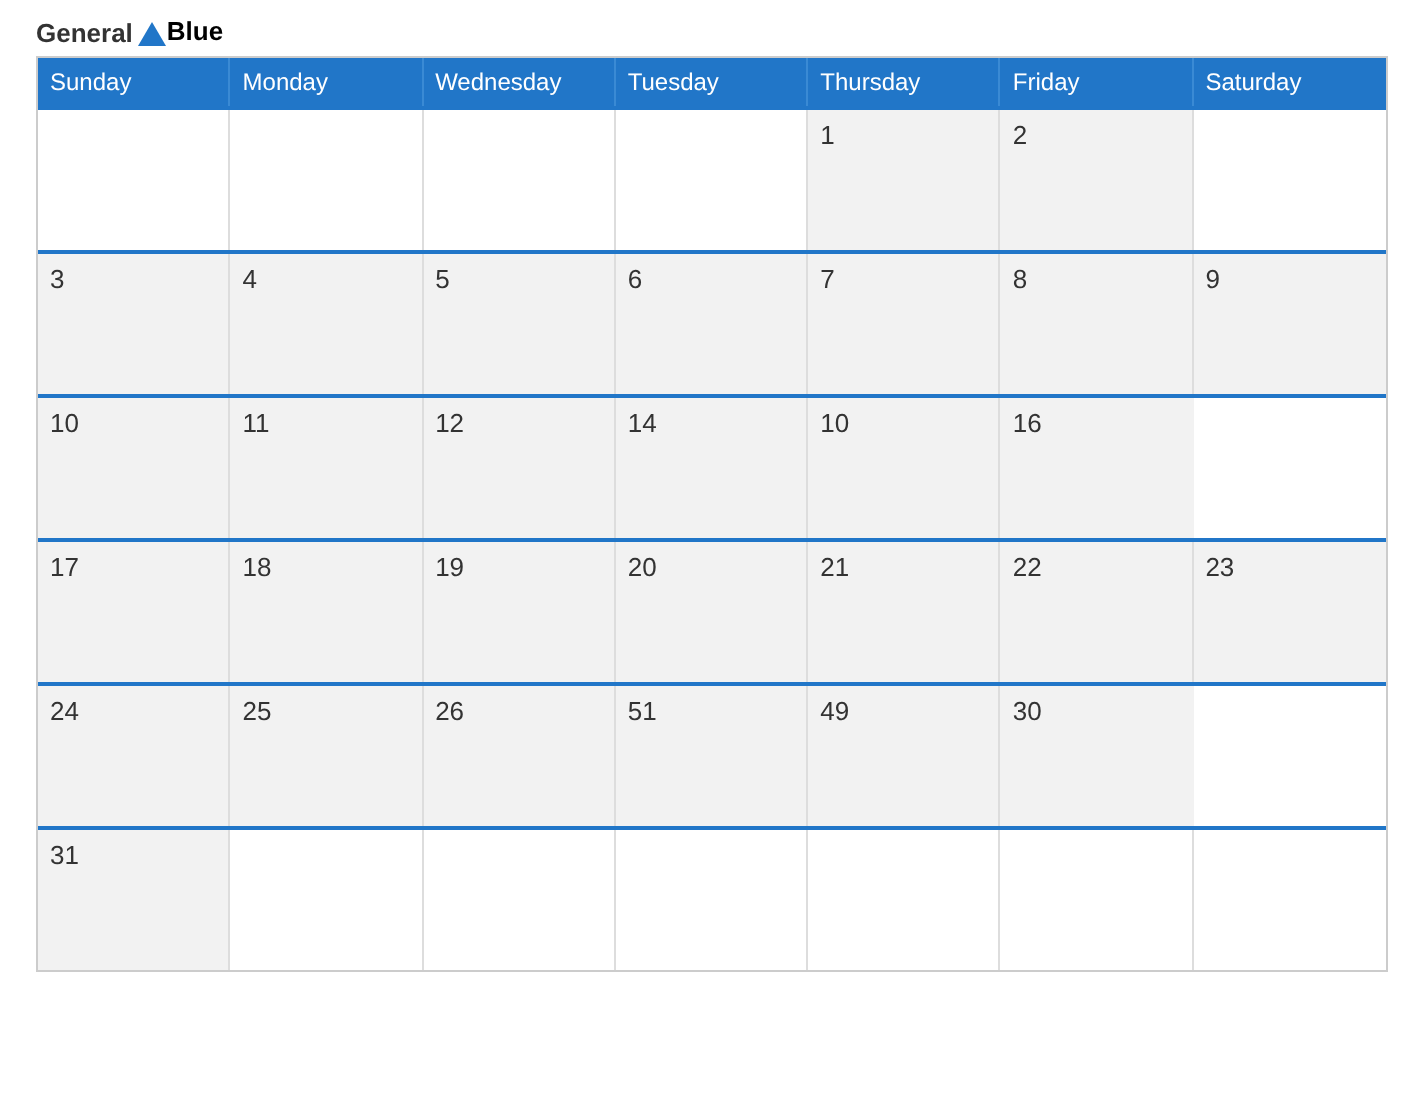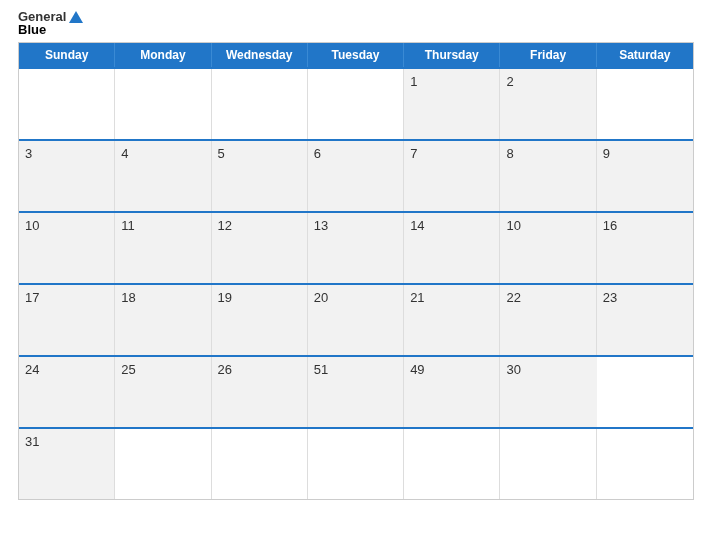--- a/index.html
+++ b/index.html
@@ -51,22 +51,22 @@
 
     .calendar-header {
       display: grid;
       grid-template-columns: repeat(7, 1fr);
       background: #2176c8;
     }
 
     .calendar-header .day-name {
       color: #fff;
       font-size: 12px;
-      font-weight: bold;
-      text-align: center;
+      font-weight: normal;
+      text-align: left;
       padding: 5px 6px;
       border-right: 1px solid #3a8ad4;
     }
     .calendar-header .day-name:last-child {
       border-right: none;
     }
 
     .calendar-body {
       display: flex;
       flex-direction: column;
@@ -98,21 +98,21 @@
     .cell-number {
       font-size: 13px;
       color: #333;
     }
   </style>
 </head>
 <body>
 
 <div class="top-bar">
   <div class="logo">
-    <div style="display:flex;flex-direction:column;line-height:1.1;justify-content:center;">
+    <div style="display:flex;flex-direction:row;line-height:1.1;justify-content:center;">
       <div style="display:flex;align-items:center;">
         <span style="font-size:13px;font-weight:bold;color:#333;">General</span>
         <div style="width:0;height:0;border-left:7px solid transparent;border-right:7px solid transparent;border-bottom:12px solid #2176c8;margin-left:3px;margin-bottom:0px;"></div>
       </div>
       <span style="font-size:13px;font-weight:bold;color:#000000;margin-top:-1px;">Blue</span>
     </div>
   </div>
   <div class="calendar-title"></div>
   <div class="country-label"></div>
 </div>
@@ -143,21 +143,20 @@
         <div class="calendar-cell"><span class="cell-number">5</span></div>
         <div class="calendar-cell"><span class="cell-number">6</span></div>
         <div class="calendar-cell"><span class="cell-number">7</span></div>
         <div class="calendar-cell"><span class="cell-number">8</span></div>
         <div class="calendar-cell"><span class="cell-number">9</span></div>
       </div>
       <div class="calendar-row">
         <div class="calendar-cell"><span class="cell-number">10</span></div>
         <div class="calendar-cell"><span class="cell-number">11</span></div>
         <div class="calendar-cell"><span class="cell-number">12</span></div>
-        <div class="calendar-cell"><span class="cell-number">13</span></div>
         <div class="calendar-cell"><span class="cell-number">14</span></div>
         <div class="calendar-cell"><span class="cell-number">10</span></div>
         <div class="calendar-cell"><span class="cell-number">16</span></div>
       </div>
       <div class="calendar-row">
         <div class="calendar-cell"><span class="cell-number">17</span></div>
         <div class="calendar-cell"><span class="cell-number">18</span></div>
         <div class="calendar-cell"><span class="cell-number">19</span></div>
         <div class="calendar-cell"><span class="cell-number">20</span></div>
         <div class="calendar-cell"><span class="cell-number">21</span></div>

